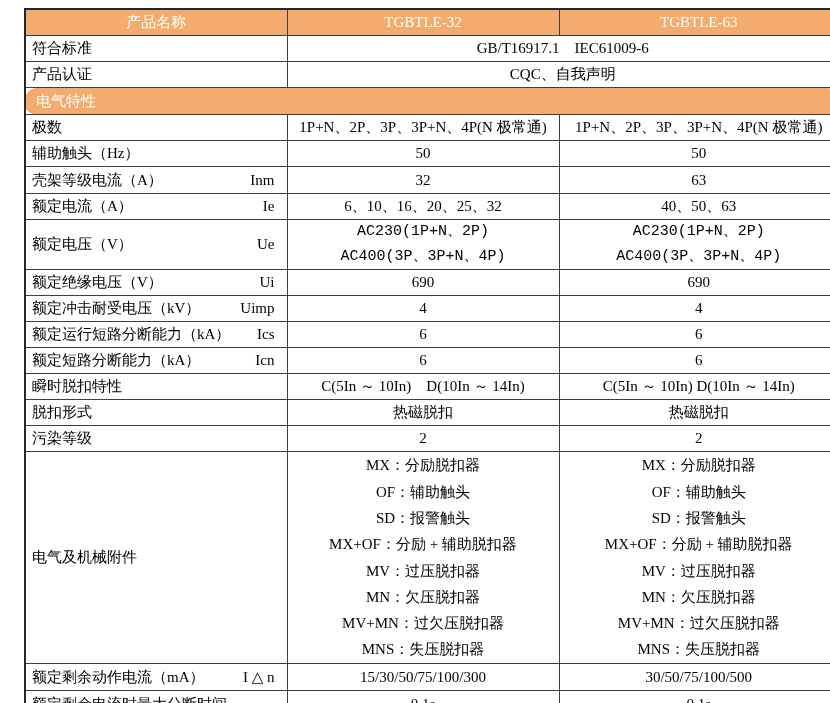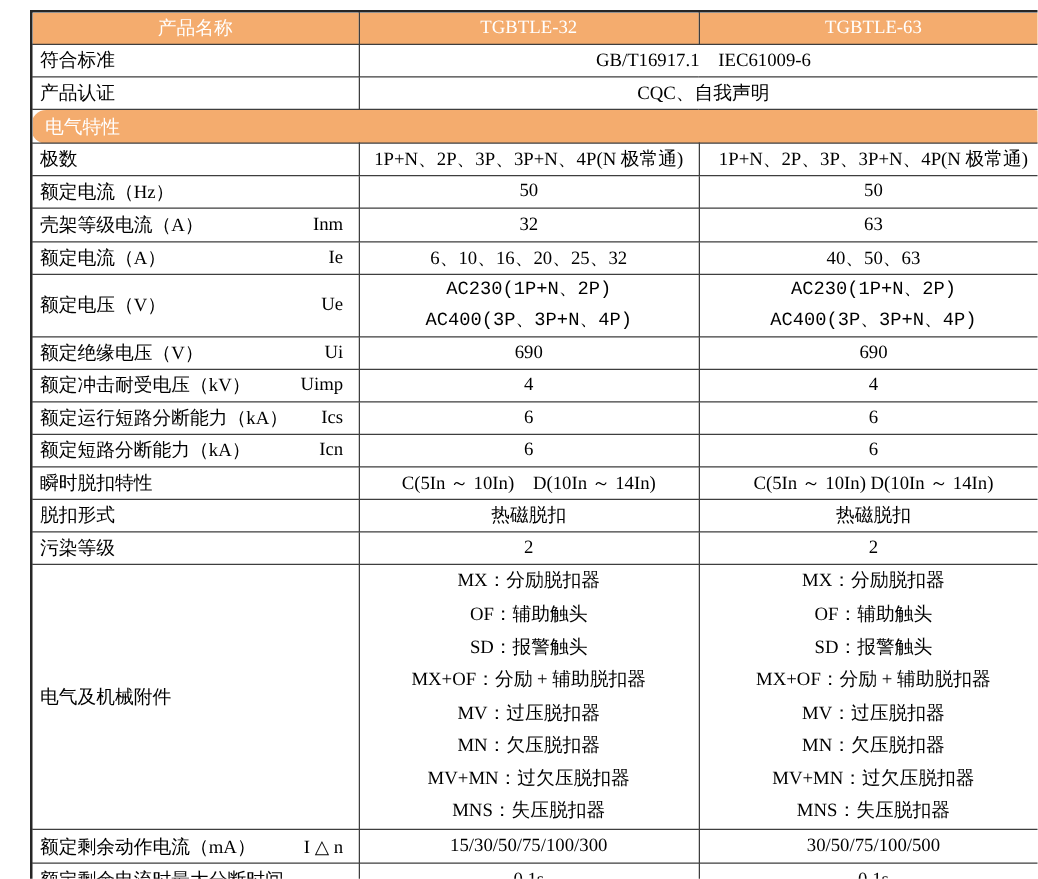--- a/index.html
+++ b/index.html
@@ -116,21 +116,21 @@
               <span></span>
             </div>
       </td>
       <td class="value-cell">1P+N、2P、3P、3P+N、4P(N 极常通)</td>
       <td class="value-cell">1P+N、2P、3P、3P+N、4P(N 极常通)</td>
     </tr>
 
     <tr class="h25">
       <td class="label-cell">
         <div class="lblwrap">
-              <span>额定电流（Hz）</span>
+              <span>辅助触头（Hz）</span>
               <span></span>
             </div>
       </td>
       <td class="value-cell">50</td>
       <td class="value-cell">50</td>
     </tr>
 
     <tr class="h26">
       <td class="label-cell">
         <div class="lblwrap">

